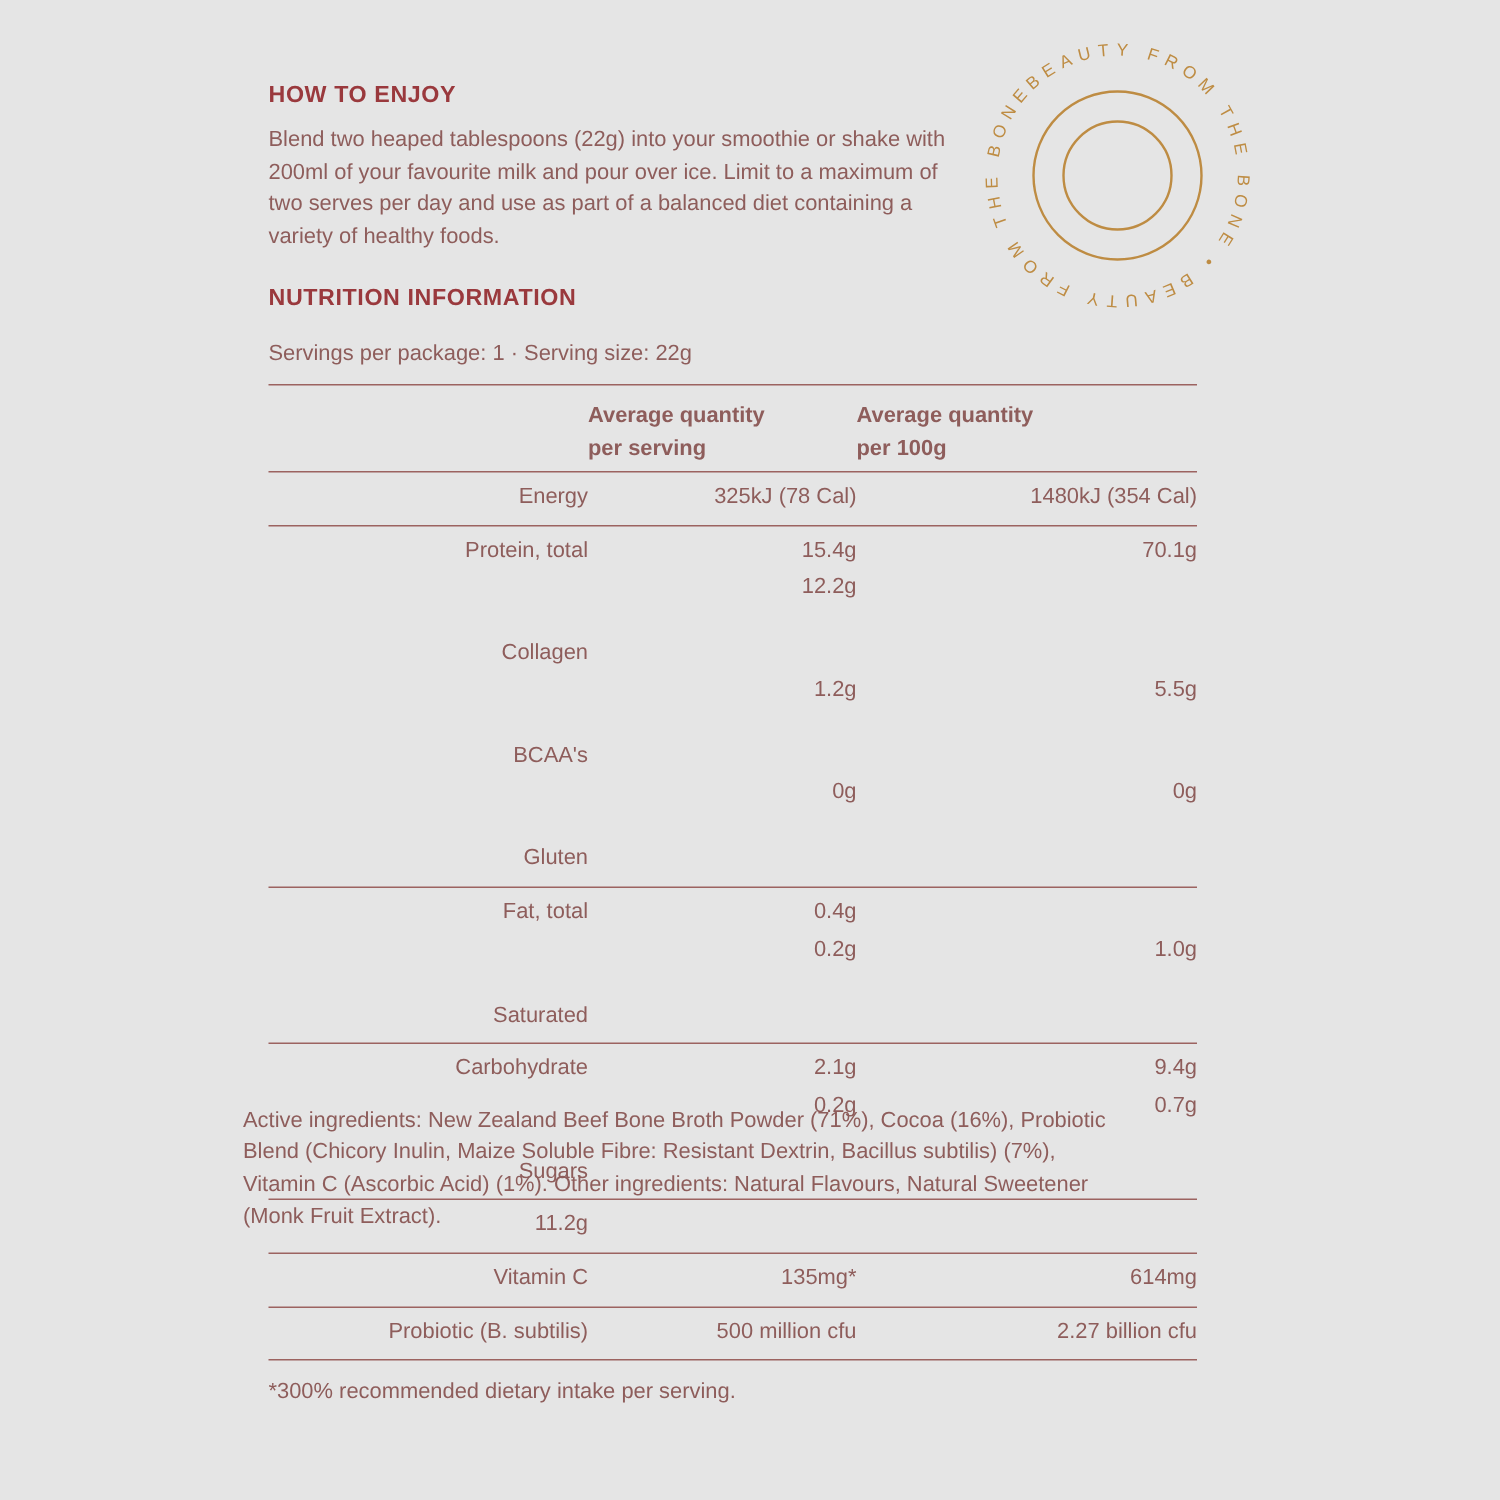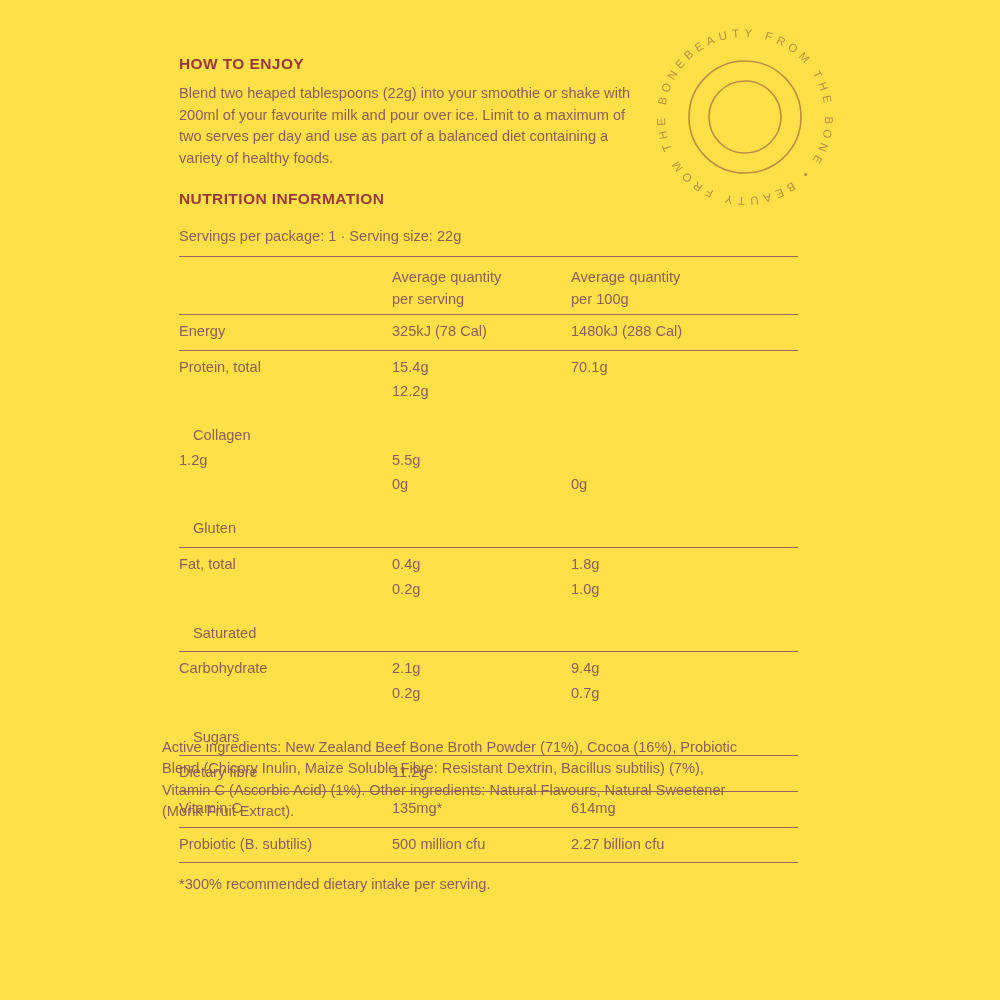--- a/index.html
+++ b/index.html
@@ -5,21 +5,21 @@
   html, body {
     margin: 0;
     padding: 0;
     background: #ffffff;
     font-family: "Liberation Sans", sans-serif;
   }
   .page {
     position: relative;
     width: 1000px;
     height: 1000px;
-    background: #fde047;
+    background: #e5e5e5;
     overflow: hidden;
   }
 
   
   .how-to {
     position: absolute;
     left: 179px;
     top: 55px;
     width: 452px;
   }
@@ -63,24 +63,26 @@
     border-top: 1.4px solid #9C6360;
     color: #8E5D5B;
     font-size: 14.6px;
   }
   .nt-header {
     display: grid;
     grid-template-columns: 213px 179px 1fr;
     padding: 9px 0 4px 0;
     border-bottom: 1.4px solid #9C6360;
     line-height: 22px;
+    font-weight: bold;
   }
   .nt-group {
     border-bottom: 1.4px solid #9C6360;
     padding: 4px 0 6px 0;
+    text-align: right;
   }
   .nt-row {
     display: grid;
     grid-template-columns: 213px 179px 1fr;
     line-height: 24.6px;
   }
   .nt-row .c1.indent { padding-left: 14px; margin-top: 44px; }
   .footnote {
     margin: 13px 0 0 0;
     font-size: 14.6px;
@@ -135,48 +137,48 @@
         <span class="c3">
           <span>Average quantity</span><br>
           <span>per 100g</span>
         </span>
       </div>
       <div>
           <div class="nt-group">
             <div class="nt-row">
               <span class="c1">Energy</span>
               <span class="c2">325kJ (78 Cal)</span>
-              <span class="c3">1480kJ (288 Cal)</span>
+              <span class="c3">1480kJ (354 Cal)</span>
             </div>
           </div>
           <div class="nt-group">
             <div class="nt-row">
               <span class="c1">Protein, total</span>
               <span class="c2">15.4g</span>
               <span class="c3">70.1g</span>
             </div>
             <div class="nt-row">
               <span class="c1 indent">Collagen</span>
               <span class="c2">12.2g</span>
             </div>
             <div class="nt-row">
+              <span class="c1 indent">BCAA's</span>
               <span class="c2">1.2g</span>
               <span class="c3">5.5g</span>
             </div>
             <div class="nt-row">
               <span class="c1 indent">Gluten</span>
               <span class="c2">0g</span>
               <span class="c3">0g</span>
             </div>
           </div>
           <div class="nt-group">
             <div class="nt-row">
               <span class="c1">Fat, total</span>
               <span class="c2">0.4g</span>
-              <span class="c3">1.8g</span>
             </div>
             <div class="nt-row">
               <span class="c1 indent">Saturated</span>
               <span class="c2">0.2g</span>
               <span class="c3">1.0g</span>
             </div>
           </div>
           <div class="nt-group">
             <div class="nt-row">
               <span class="c1">Carbohydrate</span>
@@ -184,21 +186,20 @@
               <span class="c3">9.4g</span>
             </div>
             <div class="nt-row">
               <span class="c1 indent">Sugars</span>
               <span class="c2">0.2g</span>
               <span class="c3">0.7g</span>
             </div>
           </div>
           <div class="nt-group">
             <div class="nt-row">
-              <span class="c1">Dietary fibre</span>
               <span class="c3">11.2g</span>
             </div>
           </div>
           <div class="nt-group">
             <div class="nt-row">
               <span class="c1">Vitamin C</span>
               <span class="c2">135mg*</span>
               <span class="c3">614mg</span>
             </div>
           </div>

